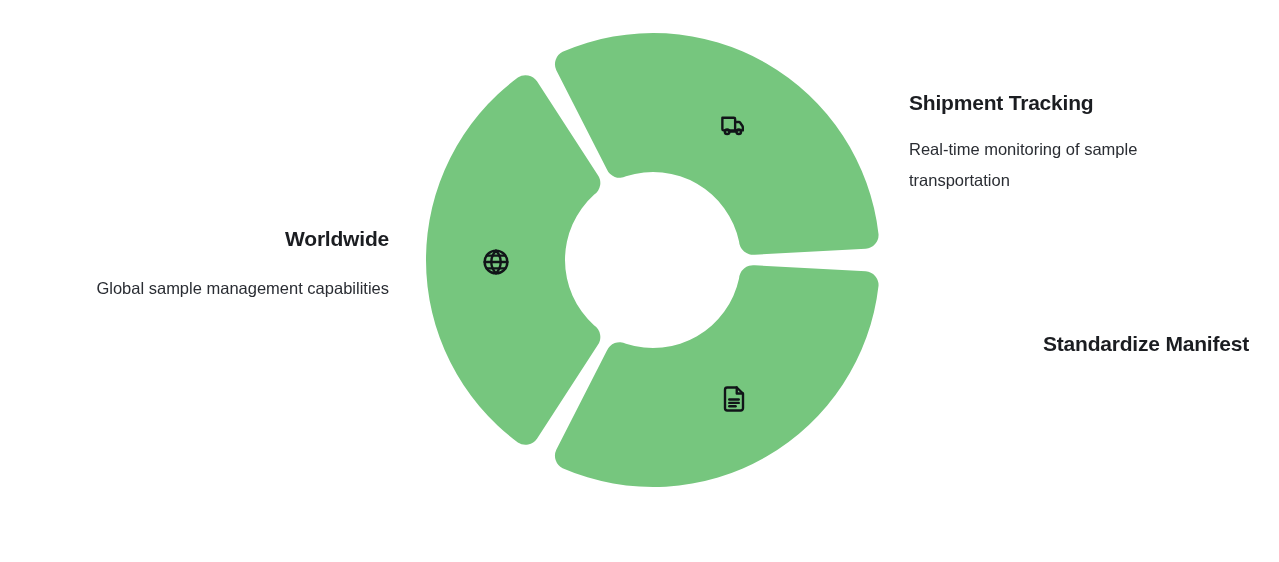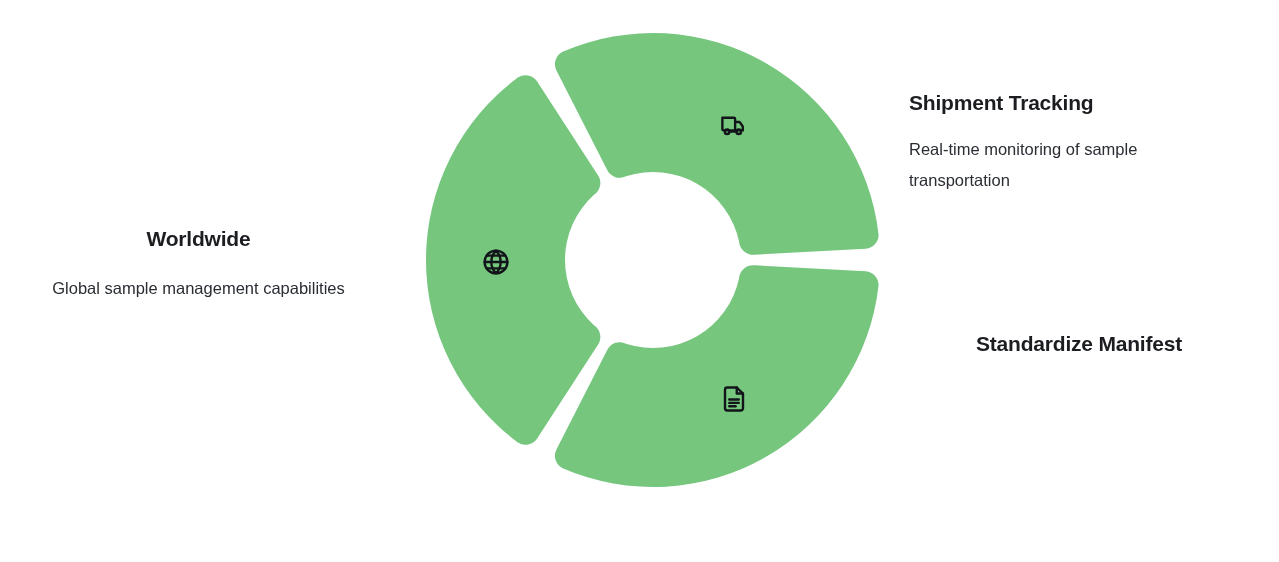--- a/index.html
+++ b/index.html
@@ -74,29 +74,29 @@
     top: 90px;
     width: 330px;
     text-align: left;
   }
   #callout-shipment .callout-desc { margin-top: 18px; }
 
   #callout-manifest {
     left: 901px;
     top: 331px;
     width: 340px;
-    text-align: center;
+    text-align: right;
   }
   #callout-manifest .callout-desc { margin-top: 11px; }
 
   #callout-worldwide {
     left: 0px;
     top: 226px;
     width: 381px;
-    text-align: center;
+    text-align: right;
   }
   #callout-worldwide .callout-desc { margin-top: 21px; }
 </style>
 </head>
 <body>
 
 <div id="infographic">
 
   <svg class="donut-svg" viewBox="0 0 1279 562" aria-hidden="true">
     <g>

